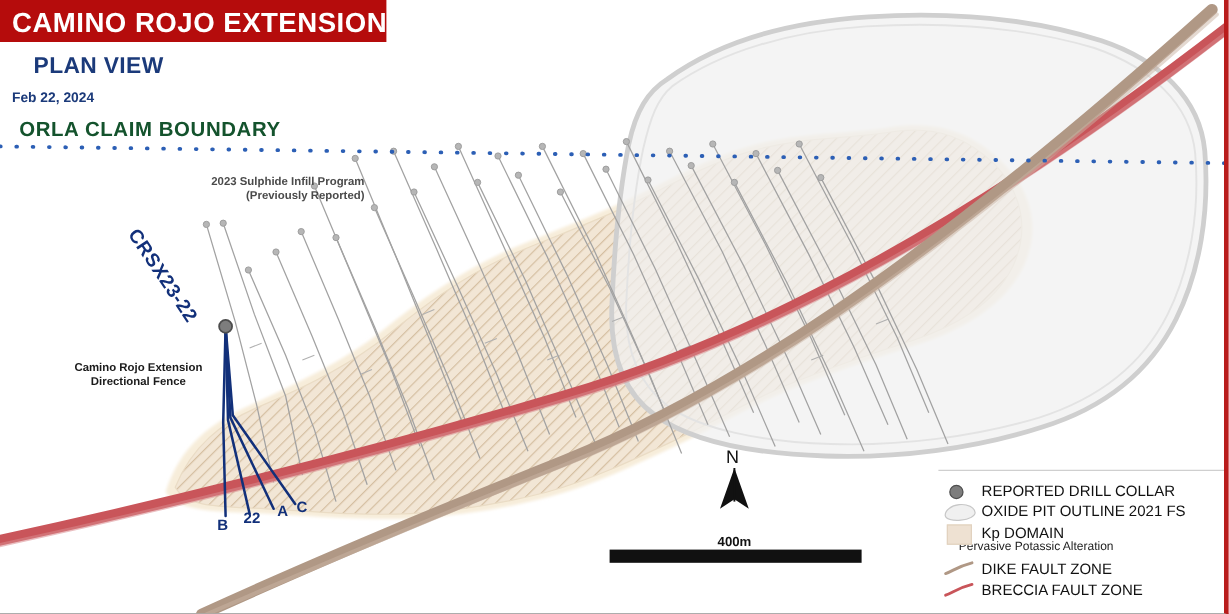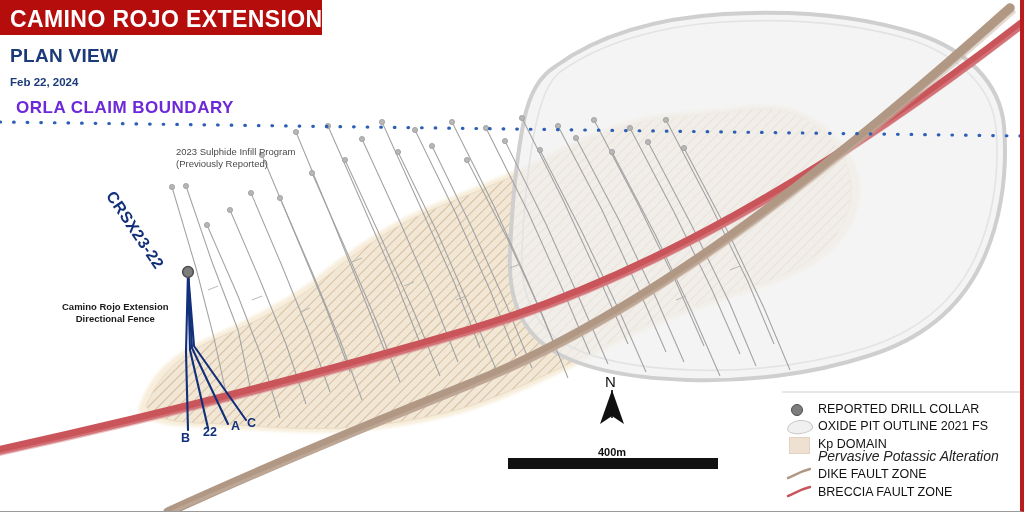--- a/index.html
+++ b/index.html
@@ -5,30 +5,30 @@
   html,body{margin:0;padding:0;background:#ffffff;}
   body{width:1024px;height:512px;font-family:"Liberation Sans",sans-serif;}
   #stage{position:relative;width:1024px;height:512px;overflow:hidden;background:#fff;
          border-right:4px solid #b91c1c;border-bottom:1px solid #9a9a9a;box-sizing:border-box;}
   #map{position:absolute;inset:0;width:1024px;height:512px;}
 
   
   .banner{position:absolute;left:0;top:0;width:322px;height:35px;background:#b50c0c;}
   .banner-text{position:absolute;left:10px;top:6px;color:#fff;font-size:23px;font-weight:bold;
                letter-spacing:.4px;font-family:"Liberation Sans",sans-serif;white-space:nowrap;}
-  .plan-view{position:absolute;left:10px;top:45px;color:#1b3a7a;font-size:19px;font-weight:bold;
+  .plan-view{position:absolute;left:28px;top:45px;color:#1b3a7a;font-size:19px;font-weight:bold;
              letter-spacing:.3px;white-space:nowrap;}
   .plan-date{position:absolute;left:10px;top:76px;color:#1b3a7a;font-size:11.5px;font-weight:bold;
              white-space:nowrap;}
-  .claim-label{position:absolute;left:16px;top:98px;color:#6d28d9;font-size:17px;font-weight:bold;
+  .claim-label{position:absolute;left:16px;top:98px;color:#14532d;font-size:17px;font-weight:bold;
                letter-spacing:.5px;white-space:nowrap;}
 
   
-  .anno{position:absolute;color:#4a4a4a;font-size:9.5px;font-weight:normal;line-height:12px;
-        text-align:left;white-space:nowrap;}
+  .anno{position:absolute;color:#4a4a4a;font-size:9.5px;font-weight:bold;line-height:12px;
+        text-align:right;white-space:nowrap;}
   #anno-infill{left:176px;top:146px;}
   .anno-dark{position:absolute;color:#1a1a1a;font-size:9.5px;font-weight:bold;line-height:12px;
              text-align:center;white-space:nowrap;}
   #anno-fence{left:62px;top:301px;}
   #hole-label{position:absolute;left:117px;top:188px;color:#12307a;font-size:16px;font-weight:bold;
               letter-spacing:.5px;transform:rotate(56deg);transform-origin:0 0;white-space:nowrap;}
   .fan-label{position:absolute;color:#12307a;font-size:12.5px;font-weight:bold;white-space:nowrap;}
   #fan-B{left:181px;top:431px;}
   #fan-22{left:203px;top:425px;}
   #fan-A{left:231px;top:419px;}
@@ -38,22 +38,22 @@
   #north-letter{position:absolute;left:605px;top:373px;color:#111;font-size:15px;
                 font-weight:normal;white-space:nowrap;}
   #scale-text{position:absolute;left:598px;top:446px;color:#111;font-size:11px;font-weight:bold;
               white-space:nowrap;}
 
   
   #legend{position:absolute;left:786px;top:400px;width:230px;}
   .leg-row{display:flex;align-items:center;height:17.5px;}
   .leg-sym{width:26px;height:16px;flex:0 0 26px;position:relative;margin-right:6px;}
   .leg-txt{font-size:12.5px;color:#111;white-space:nowrap;line-height:14px;}
-  .leg-sub{font-size:14px;color:#222;font-style:italic;white-space:nowrap;
-           margin-left:32px;line-height:10px;margin-top:-2px;}
+  .leg-sub{font-size:10px;color:#222;white-space:nowrap;
+           margin-left:13px;line-height:10px;margin-top:-2px;}
   .sym-collar{position:absolute;left:5px;top:3px;width:10px;height:10px;border-radius:50%;
               background:#7d7d7d;border:1.4px solid #4d4d4d;}
   .sym-pit{position:absolute;left:1px;top:2px;width:24px;height:12px;border-radius:50% 50% 50% 50%/60% 60% 40% 40%;
            background:#f0f0f0;border:1.3px solid #c7c7c7;transform:rotate(-6deg);}
   .sym-kp{position:absolute;left:3px;top:1px;width:19px;height:15px;background:#eee1d2;
           border:1px solid #e2d2bf;}
 </style>
 </head>
 <body>
 

